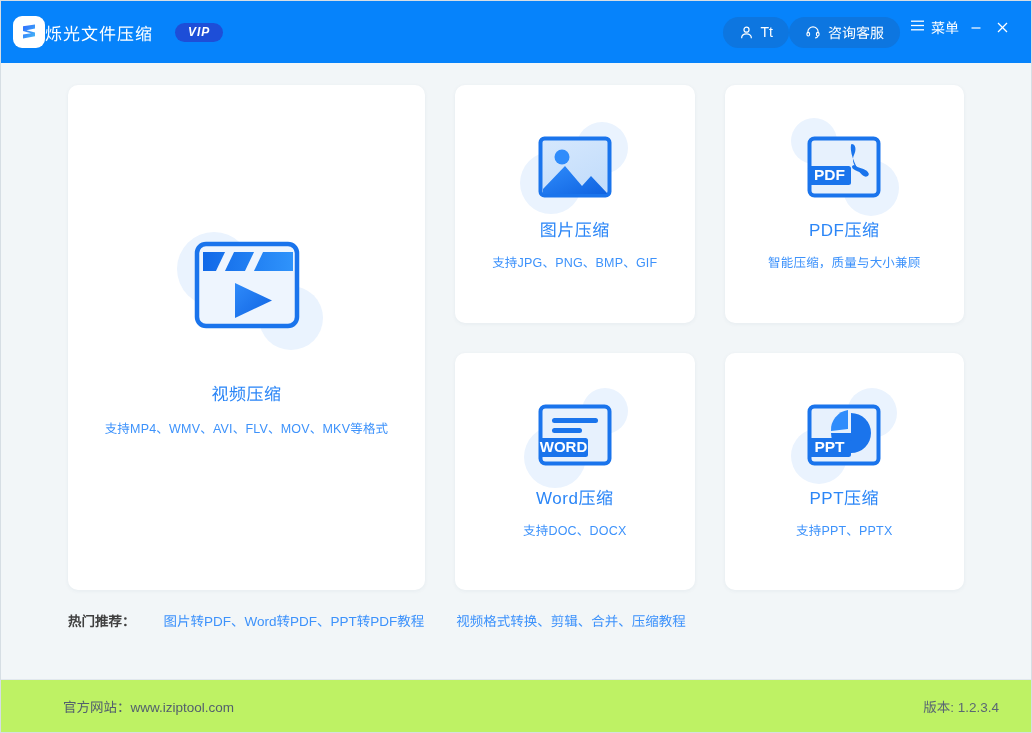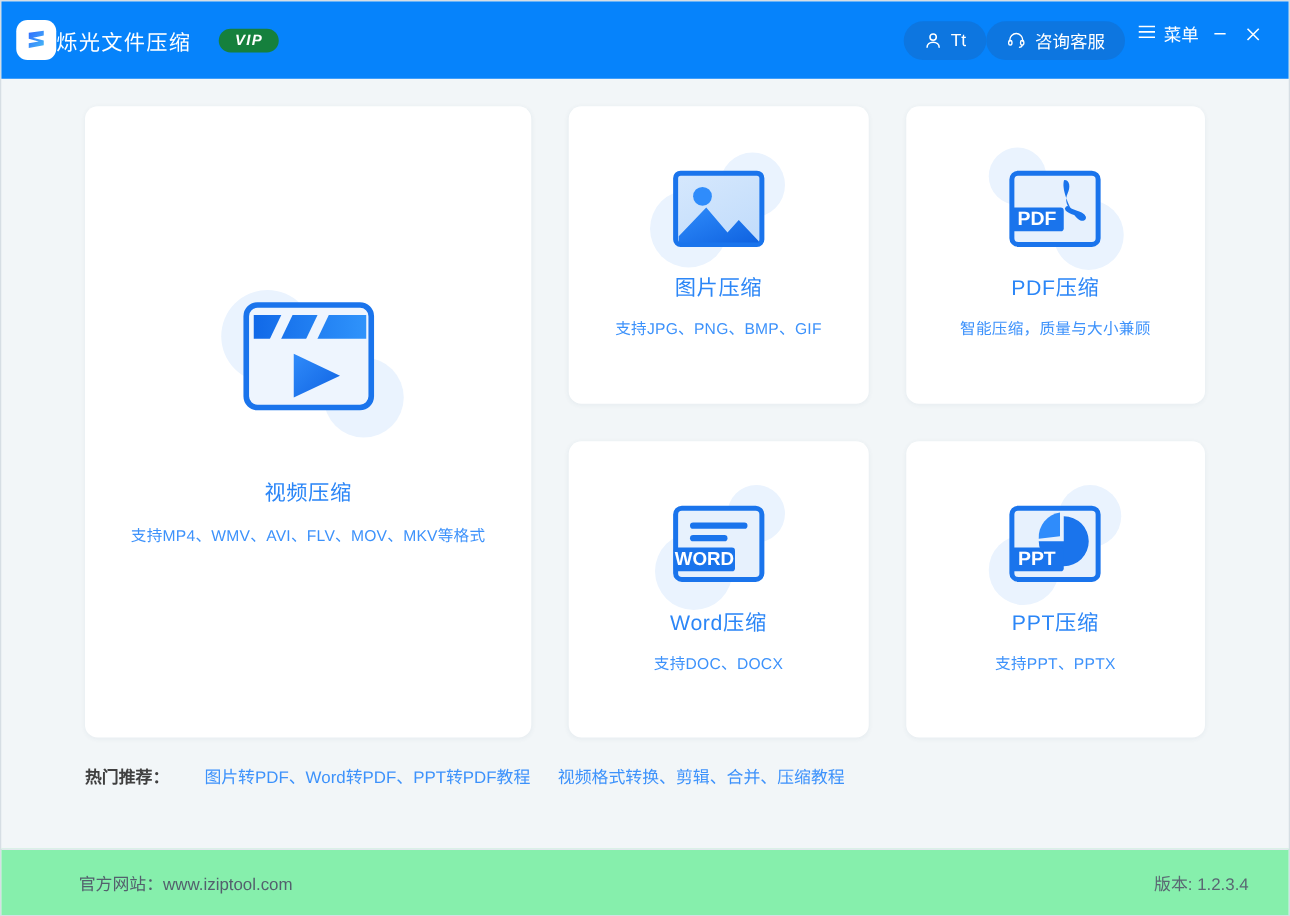--- a/index.html
+++ b/index.html
@@ -51,21 +51,21 @@
     flex: 0 0 32px;
   }
   .app-name {
     color: #ffffff;
     font-size: 17px;
     letter-spacing: 1px;
     white-space: nowrap;
   }
   .vip-badge {
     margin-left: 22px;
-    background: #15803d;
+    background: #1d4ed8;
     color: #ffffff;
     font-size: 12px;
     font-weight: bold;
     font-style: italic;
     letter-spacing: 1px;
     border-radius: 11px;
     padding: 3px 13px 4px 13px;
     line-height: 1;
     display: inline-block;
   }
@@ -191,41 +191,41 @@
   .hot-label {
     color: #404040;
     font-size: 13.5px;
     font-weight: bold;
     margin-right: 28px;
     flex: 0 0 auto;
   }
   .hot-links {
     display: flex;
     align-items: center;
-    gap: 22px;
+    gap: 32px;
     flex: 0 0 auto;
   }
   .hot-link {
     color: #3d92fb;
     font-size: 13.5px;
     cursor: pointer;
     flex: 0 0 auto;
   }
 
   
   .footer {
     height: 53px;
     flex: 0 0 53px;
     border-top: 1px solid #e2e8ee;
     display: flex;
     align-items: center;
     justify-content: space-between;
     padding: 0 32px 0 62px;
     box-sizing: border-box;
-    background: #86efac;
+    background: #bef264;
   }
   .footer-left, .footer-right {
     color: #53606d;
     font-size: 13.5px;
   }
   .footer-right { color: #5a6873; }
 </style>
 </head>
 <body>
 

